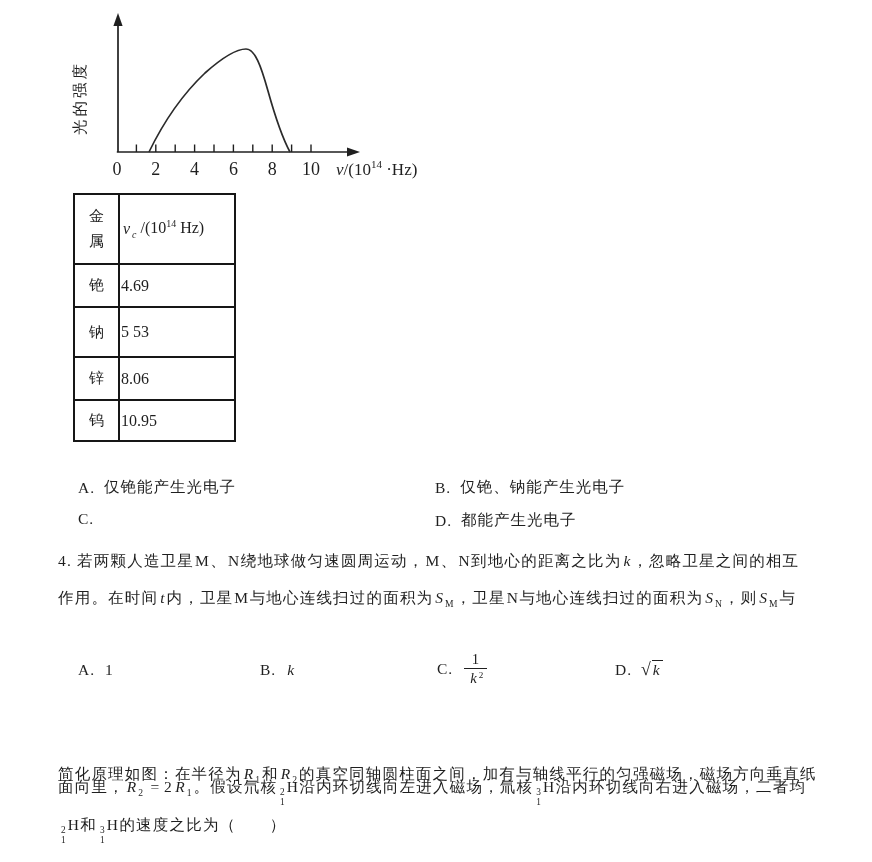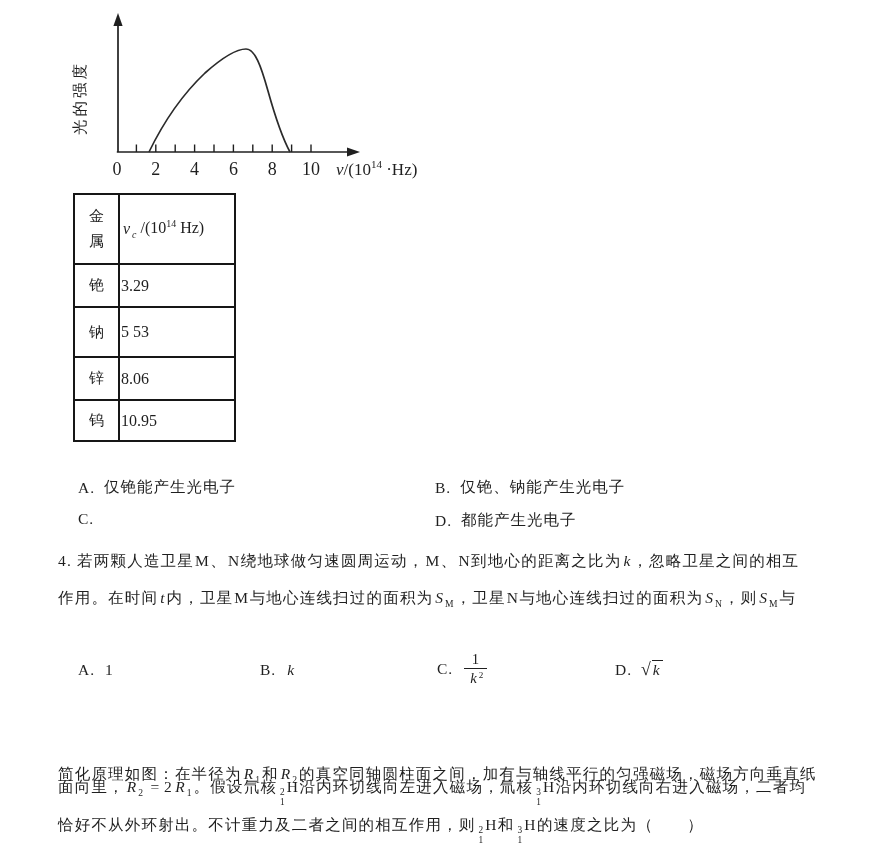--- a/index.html
+++ b/index.html
@@ -91,21 +91,21 @@
   </figure>
 
   <table class="metal-table">
     <tbody>
         <tr>
       <td class="c-metal">金属</td>
       <td class="c-val"><span class="seg i">ν</span><span class="seg isub">c</span><span class="seg"> /(10</span><span class="seg sup">14</span><span class="seg"> Hz)</span></td>
     </tr>
     <tr>
       <td class="c-metal">铯</td>
-      <td class="c-val">3.29</td>
+      <td class="c-val">4.69</td>
     </tr>
     <tr>
       <td class="c-metal">钠</td>
       <td class="c-val">5 53</td>
     </tr>
     <tr>
       <td class="c-metal">锌</td>
       <td class="c-val">8.06</td>
     </tr>
     <tr>
@@ -155,21 +155,21 @@
   </div>
 
   <div class="tline" style="top:762px"><span class="seg">简化原理如图：在半径为</span><span class="seg i">R</span><span class="seg sub">1</span><span class="seg">和</span><span class="seg i">R</span><span class="seg sub">2</span><span class="seg">的真空同轴圆柱面之间，加有与轴线平行的匀强磁场，磁场方向垂直纸</span></div>
   <div class="tline" style="top:775px"><span class="seg">面向里，</span><span class="seg i">R</span><span class="seg sub">2</span><span class="seg rm"> = 2</span><span class="seg i">R</span><span class="seg sub">1</span><span class="seg">。假设氘核</span><span class="nuc">
         <span>2</span>
         <span>1</span>
       </span><span class="seg rm">H</span><span class="seg">沿内环切线向左进入磁场，氚核</span><span class="nuc">
         <span>3</span>
         <span>1</span>
       </span><span class="seg rm">H</span><span class="seg">沿内环切线向右进入磁场，二者均</span></div>
-  <div class="tline" style="top:813px"><span class="seg">恰好不从外环射出。不计重力及二者之间的相互作用，则</span><span class="nuc">
+  <div class="tline" style="top:813px"><span class="nuc">
         <span>2</span>
         <span>1</span>
       </span><span class="seg rm">H</span><span class="seg">和</span><span class="nuc">
         <span>3</span>
         <span>1</span>
       </span><span class="seg rm">H</span><span class="seg">的速度之比为（　　）</span></div>
 
 </div>
 
 </body></html>

